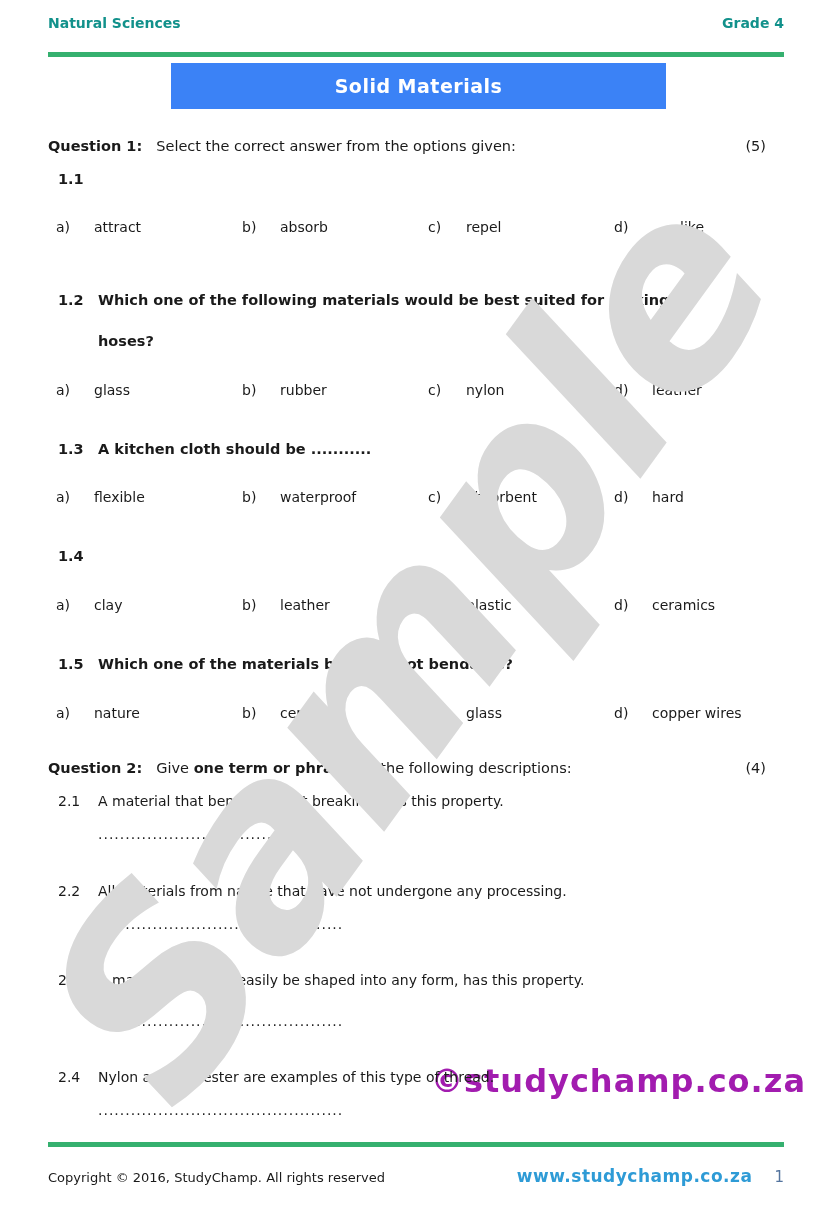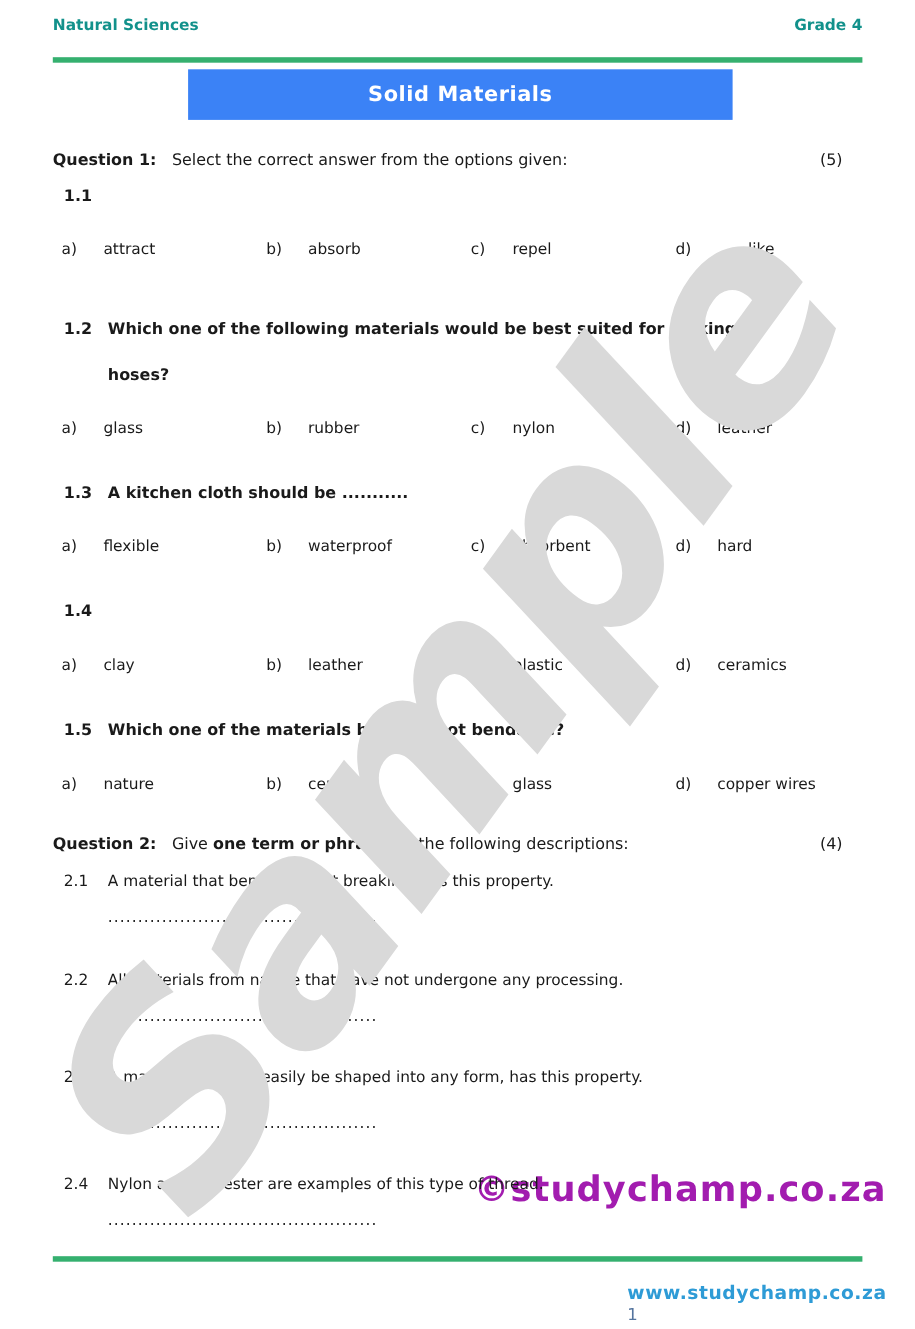--- a/index.html
+++ b/index.html
@@ -65,21 +65,21 @@
     position:absolute; left:423px; top:1062px; z-index:1;
     font-size:32px; font-weight:bold; color:#a21caf;
     letter-spacing:1px; white-space:nowrap; pointer-events:none;
   }
 
   
   .footer { position:absolute; left:40px; right:40px; top:1142px; z-index:2; }
   .footer .rule { margin-top:0; }
   .f-row { display:flex; align-items:baseline; margin-top:19px; }
   .f-copy { font-size:13px; color:#1a1a1a; }
-  .f-right { margin-left:auto; display:flex; align-items:baseline;flex-direction:column; }
+  .f-right { margin-left:auto; display:flex; align-items:baseline; }
   .f-site { color:#2E9BD6; font-weight:bold; font-size:17px; letter-spacing:0.5px; }
   .f-page { color:#54749E; font-size:15px; margin-left:22px; }
 </style>
 </head>
 <body>
 
 <div class="page">
 
   <div class="content">
 
@@ -241,20 +241,21 @@
     </div>
     <div class="ans-line mt12">.............................................</div>
   </div>
 
   <div class="wm-site">©studychamp.co.za</div>
   <div class="wm-sample">Sample</div>
 
   <div class="footer">
     <div class="rule"></div>
     <div class="f-row">
+      <span class="f-copy">Copyright © 2016, StudyChamp. All rights reserved</span>
       <span class="f-right">
         <span class="f-site">www.studychamp.co.za</span>
         <span class="f-page">1</span>
       </span>
     </div>
   </div>
 
 </div>
 
 </body></html>

